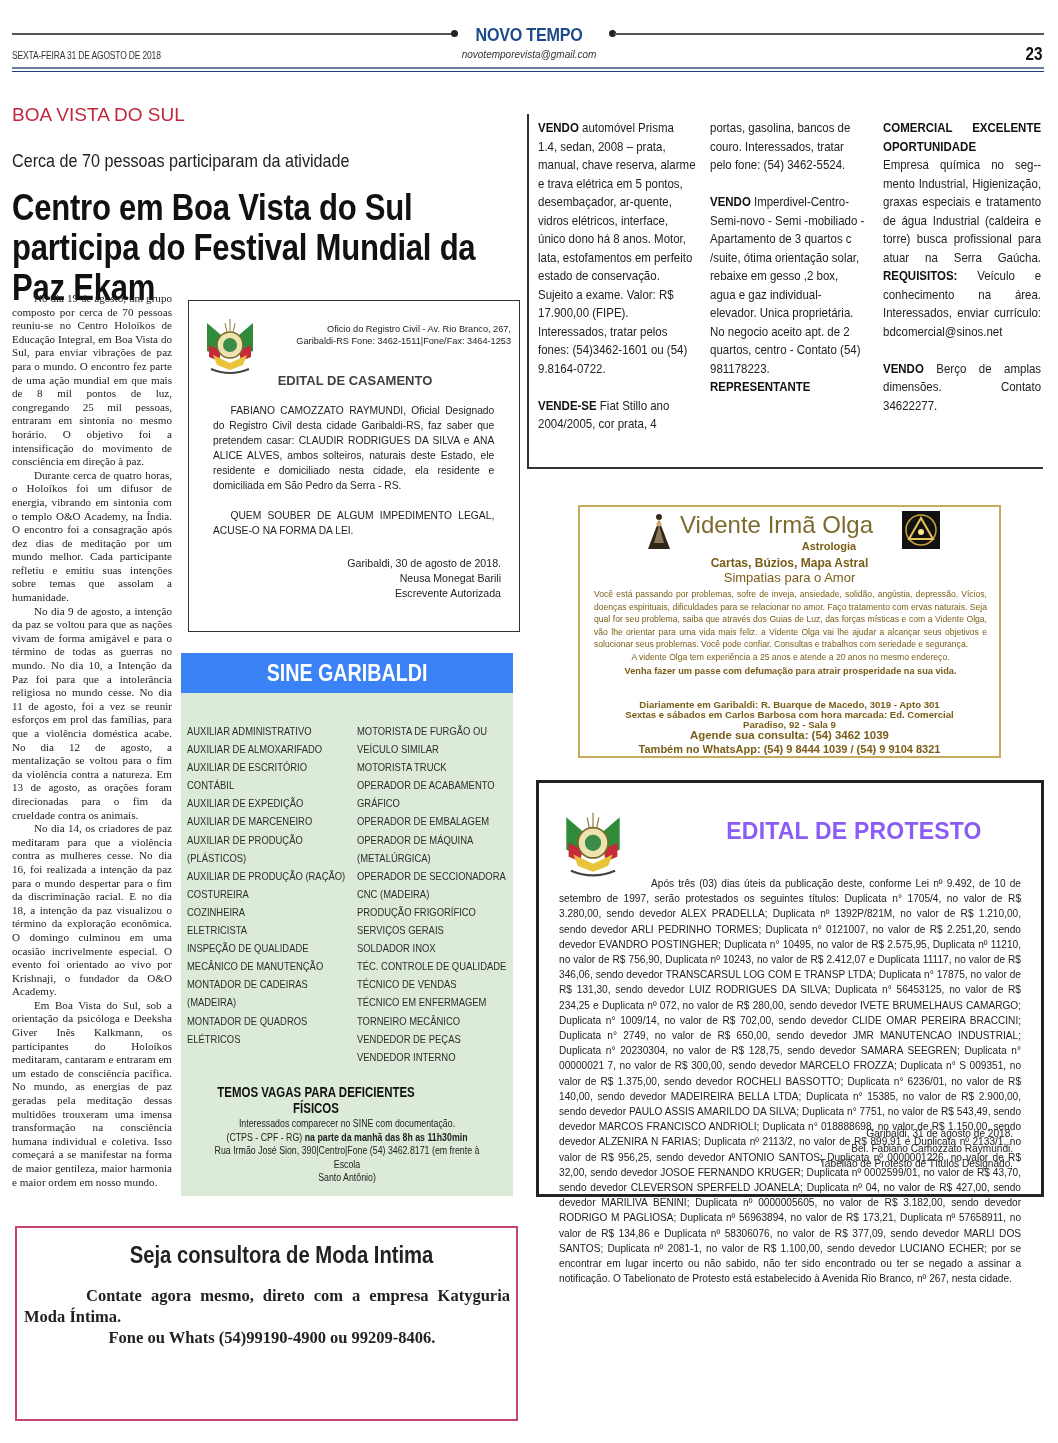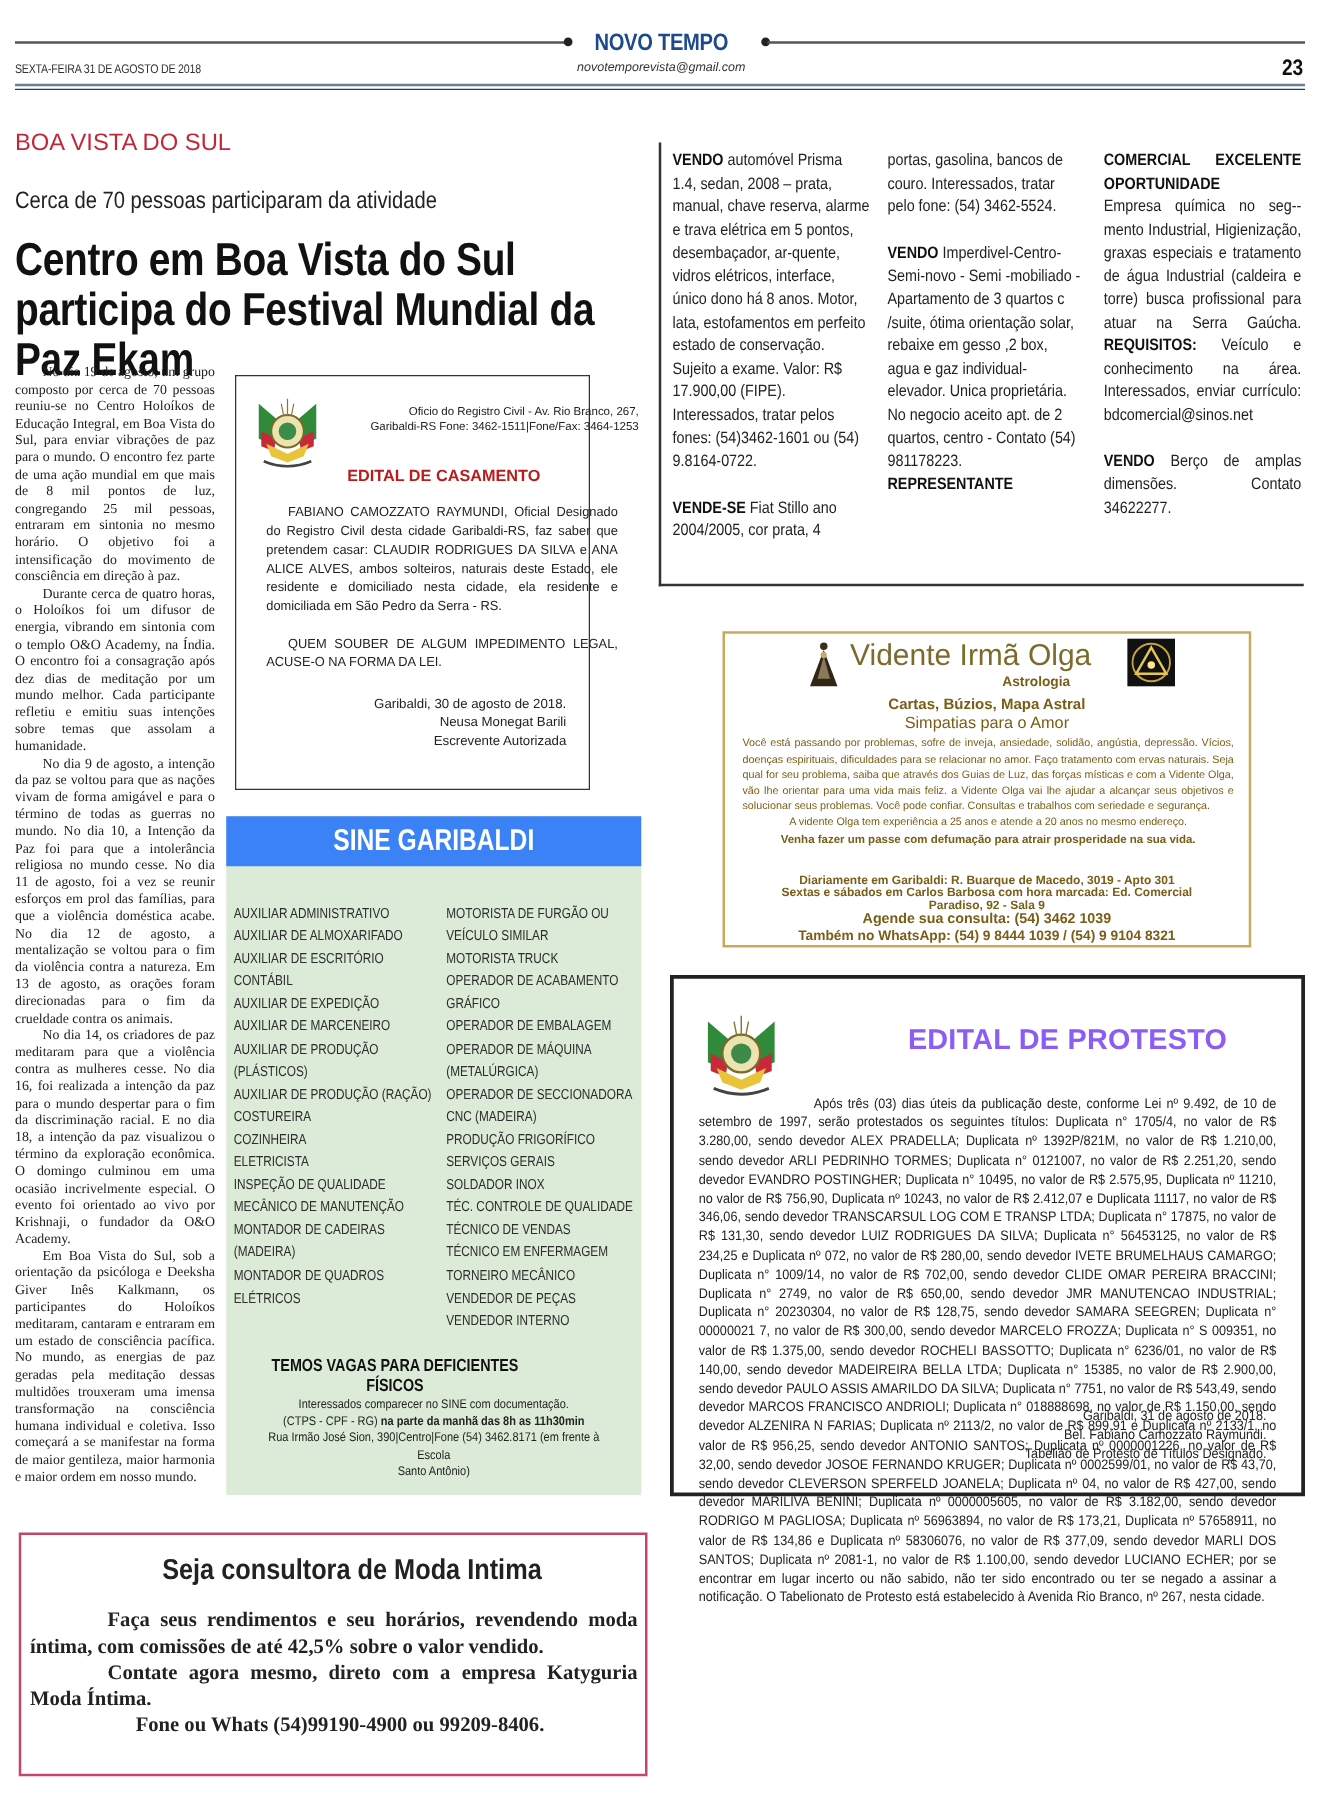--- a/index.html
+++ b/index.html
@@ -17,24 +17,24 @@
   .mast-rule2 { position: absolute; top: 71px; left: 12px; width: 1032px; height: 1px; background: #1c3e70; }
 
   
   .kicker { position: absolute; top: 104px; left: 12px; font-size: 19px; color: #c0283a; letter-spacing: 0px; }
   .subhead { position: absolute; top: 150px; left: 12px; font-size: 19px; color: #222; transform: scaleX(0.85); transform-origin: left; white-space: nowrap; }
   .headline { position: absolute; top: 188px; left: 12px; width: 580px; font-size: 37px; font-weight: bold; line-height: 40px; color: #111; transform: scaleX(0.84); transform-origin: left; letter-spacing: -0.3px; }
   .body-col { position: absolute; top: 292px; left: 12px; width: 160px; font-family: "Liberation Serif", serif; font-size: 11.1px; line-height: 13.6px; color: #222; text-align: justify; hyphens: auto; }
   .body-col p { text-indent: 22px; }
 
   
-  .casamento { position: absolute; top: 300px; left: 188px; width: 284px; height: 332px; border: 1.5px solid #333; background: #fff; }
+  .casamento { position: absolute; top: 300px; left: 188px; width: 332px; height: 332px; border: 1.5px solid #333; background: #fff; }
   .coat { position: absolute; width: 54px; height: 62px; }
   .cas-office { position: absolute; top: 22px; left: 100px; width: 222px; font-size: 9.2px; line-height: 12px; color: #222; text-align: right; }
-  .cas-title { position: absolute; top: 72px; left: 0; width: 332px; text-align: center; font-size: 13px; font-weight: bold; color: #b91c1c; }
+  .cas-title { position: absolute; top: 72px; left: 0; width: 332px; text-align: center; font-size: 13px; font-weight: bold; color: #404040; }
   .cas-body { position: absolute; top: 102px; left: 24px; width: 290px; font-size: 10.6px; line-height: 15px; color: #222; text-align: justify; }
   .cas-body p { text-indent: 18px; margin-bottom: 15px; transform: scaleX(0.97); transform-origin: left; }
   .cas-sign { position: absolute; top: 255px; right: 18px; text-align: right; font-size: 10.6px; line-height: 15px; color: #222; }
 
   
   .sine { position: absolute; top: 653px; left: 181px; width: 332px; height: 543px; background: #dcebd8; }
   .sine-head { position: absolute; top: 0; left: 0; width: 332px; height: 40px; background: #3b82f6; color: #fff; text-align: center; font-weight: bold; font-size: 24px; line-height: 40px; }
   .sine-head span { display: inline-block; transform: scaleX(0.82); }
   .sine-col { position: absolute; top: 69px; font-size: 11.5px; line-height: 18.1px; color: #2d2d2d; white-space: nowrap; }
   .sine-col div { transform: scaleX(0.82); transform-origin: left; }
@@ -188,21 +188,20 @@
 <div class="sine-info">
   <div>Interessados comparecer no SINE com documentação.</div>
   <div><span>(CTPS - CPF - RG) </span><b>na parte da manhã das 8h as 11h30min</b></div>
   <div>Rua Irmão José Sion, 390|Centro|Fone (54) 3462.8171 (em frente à Escola</div>
   <div>Santo Antônio)</div>
 </div>
 
 <div class="moda">
   <div class="moda-title"><span>Seja consultora de Moda Intima</span></div>
   <div class="moda-body">
-    <p>Faça seus rendimentos e seu horários, revendendo moda íntima, com comissões de até  42,5% sobre o valor vendido.</p>
     <p>Contate agora mesmo, direto com a empresa Katyguria Moda Íntima.</p>
     <p class="c">Fone ou Whats (54)99190-4900 ou 99209-8406.</p>
   </div>
 </div>
 
 <div class="class-box">
   <div class="cl-col cl-c1">
       <div class="inner">
     <p><b>VENDO</b><span> automóvel Prisma 1.4, sedan, 2008 – prata, manual, chave reserva, alarme e trava elétrica em 5 pontos, desembaçador, ar-quente, vidros elétricos, interface, único dono há 8 anos. Motor, lata, estofamentos em perfeito estado de conservação. Sujeito a exame. Valor: R$ 17.900,00 (FIPE). Interessados, tratar pelos fones: (54)3462-1601 ou (54) 9.8164-0722.</span></p>
     <p><b>VENDE-SE</b><span> Fiat Stillo ano 2004/2005, cor prata, 4</span></p>

